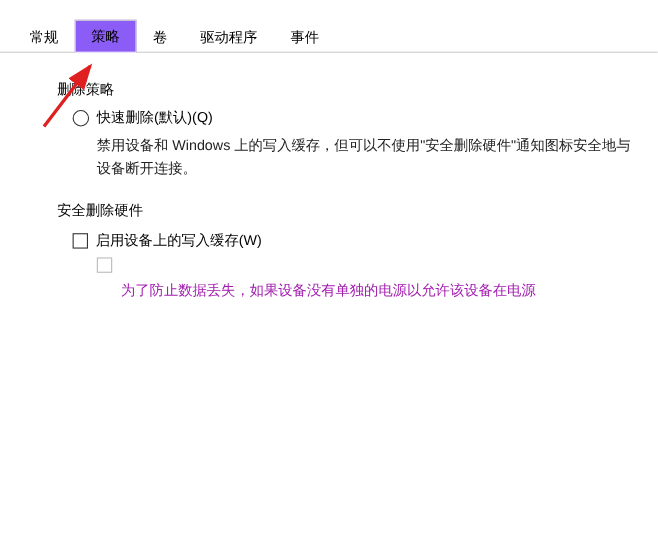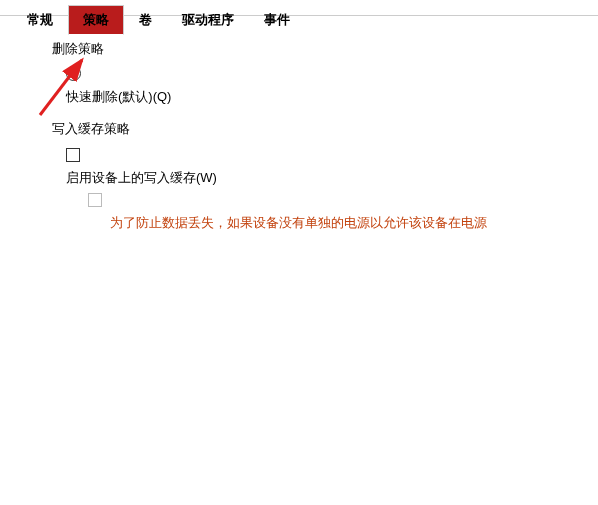--- a/index.html
+++ b/index.html
@@ -10,36 +10,35 @@
       width: 598px;
       height: 505px;
       overflow: hidden;
       position: relative;
     }
     .tab-strip {
       display: flex;
       border-bottom: 1px solid #ccc;
       padding-left: 12px;
       padding-top: 4px;
-      height: 16px;
-      align-items: flex-start;
-      font-weight: bold;
+      height: 48px;
+      align-items: flex-end;
     }
     .tab {
       padding: 5px 14px;
       border: 1px solid transparent;
       border-bottom: none;
       cursor: pointer;
       position: relative;
       bottom: -1px;
       font-size: 13px;
     }
     .tab.active {
       border-color: #ccc;
-      background: #b91c1c;
+      background: #8b5cf6;
       border-bottom: 1px solid #fff;
     }
     .arrow {
       position: absolute;
       left: 30px;
       top: 55px;
       pointer-events: none;
       z-index: 10;
     }
     .content {
@@ -61,23 +60,23 @@
       background: #fff;
       padding: 0 5px;
       font-size: 13px;
     }
     .fieldset.highlight {
       border: 2px solid #e02020;
       padding: 20px 16px 30px 16px;
     }
     .radio-row, .check-row {
       display: flex;
+      align-items: center;
       gap: 7px;
       margin-bottom: 6px;
-      flex-direction: column;
     }
     .radio-circle {
       width: 15px;
       height: 15px;
       border: 1px solid #333;
       border-radius: 50%;
       display: inline-flex;
       align-items: center;
       justify-content: center;
       flex-shrink: 0;
@@ -98,21 +97,21 @@
     }
     .check-box.disabled { border-color: #bbb; }
     .desc {
       margin-left: 22px;
       color: #222;
       line-height: 1.6;
       font-size: 13px;
       margin-bottom: 14px;
     }
     .desc.last { margin-bottom: 0; }
-    .desc.disabled { color: #c2410c; }
+    .desc.disabled { color: #a21caf; }
     .label-disabled { color: #aaa; }
     .link {
       color: #0066cc;
       text-decoration: underline;
       cursor: pointer;
     }
     .sub-indent {
       margin-left: 22px;
     }
     .group {
@@ -142,26 +141,27 @@
 <div class="content">
 
   <div class="fieldset" style="border:none;padding:4px 8px 0 8px;margin-bottom:0;">
     <div class="fieldset-legend" style="position:static;background:none;padding:0;margin-bottom:8px;">删除策略</div>
 
     <div class="group" style="padding-left:14px;">
       <div class="radio-row">
         <span class="radio-circle"></span>
         <span>快速删除(默认)(Q)</span>
       </div>
+      <div class="desc">禁用设备和 Windows 上的写入缓存，但可以不使用"安全删除硬件"通知图标安全地与设备断开连接。</div>
     </div>
 
   </div>
 
   <div class="fieldset" style="border:none;padding:4px 8px 0 8px;">
-    <div class="fieldset-legend" style="position:static;background:none;padding:0;margin-bottom:10px;">写入缓存策略</div>
+    <div class="fieldset-legend" style="position:static;background:none;padding:0;margin-bottom:10px;">安全删除硬件</div>
 
     <div class="group" style="padding-left:14px;">
       <div class="check-row">
         <span class="check-box"></span>
         <span>启用设备上的写入缓存(W)</span>
       </div>
 
       <div class="sub-indent">
         <div class="check-row">
           <span class="check-box disabled"></span>

